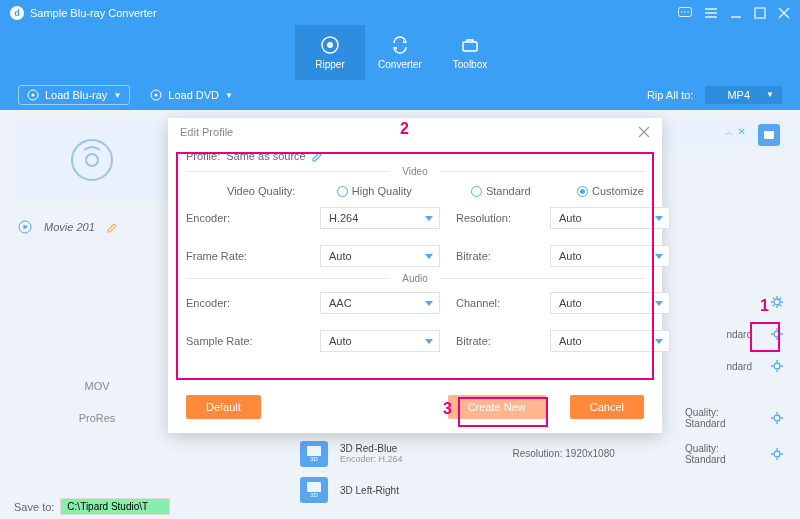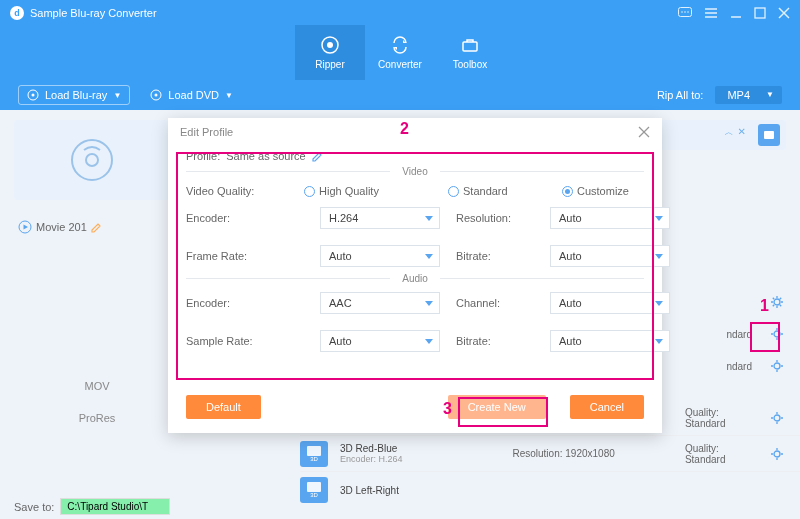--- a/index.html
+++ b/index.html
@@ -14,28 +14,28 @@
     
     
     .mode-tabs { height: 55px; background: #3b9ff5; display: flex; justify-content: center; align-items: center; }
     .mode-tab { width: 70px; height: 55px; display: flex; flex-direction: column; align-items: center; justify-content: center; gap: 4px; color: #fff; font-size: 10px; }
     .mode-tab.active { background: #2f8de0; }
     
     
     .loadbar { height: 30px; background: #3b9ff5; display: flex; align-items: center; padding: 0 18px; color: #fff; font-size: 11px; gap: 12px; }
     .load-btn { display: flex; align-items: center; gap: 6px; padding: 3px 8px; border: 1px solid rgba(255,255,255,0.5); border-radius: 3px; }
     .spacer { flex: 1; }
-    .ripall-select { background: #2f8de0; color: #fff; padding: 3px 32px 3px 12px; border-radius: 2px; position: relative; font-size: 11px;}
+    .ripall-select { background: #2f8de0; color: #fff; padding: 3px 32px 3px 22px; border-radius: 2px; position: relative; font-size: 11px;}
     .ripall-select:after { content:"▼"; font-size:8px; position:absolute; right:8px; top:4px;}
     
     
     .main { display: flex; height: 380px; }
     .left-col { width: 180px; padding: 10px 0 10px 14px; }
     .disc-card { width: 155px; height: 80px; background: #e9f2fc; border-radius: 4px; display:flex; align-items:center; justify-content:center; color:#9bc3ea; margin-bottom: 14px;}
-    .movie-row { display:flex; align-items:center; gap:4px; font-size:11px; color:#666; padding:6px 4px;}
+    .movie-row { display:flex; align-items:center; gap:12px; font-size:11px; color:#666; padding:6px 4px;font-style:italic;}
     .movie-row .play-icon{color:#5aa5ef;}
     .side-item { height:32px; font-size:11px; color:#888; display:flex; align-items:center; justify-content:center;}
     
     .right-col { flex:1; padding: 10px 14px 0 0; position:relative; }
     .rip-all-box{ height:30px; background:#e9f2fc; border-radius:3px; margin-bottom:10px; position:relative;}
     .rip-badge{ position:absolute; right:6px; top:4px; width:22px; height:22px; background:#5aa5ef; border-radius:3px; color:#fff; display:flex; align-items:center; justify-content:center; font-size:10px;}
     .toggles { position:absolute; right:40px; top:6px; display:flex; gap:4px; color:#6fb1ee;}
     
     .profile-row{ display:flex; align-items:center; height:36px; border-bottom:1px solid #eceef2; gap:12px; font-size:10px; color:#666;}
     .profile-thumb{width:28px; height:26px; background:#5aa5ef; border-radius:3px; color:#fff; display:flex; flex-direction:column; align-items:center; justify-content:center; font-size:6px; line-height:1;}
@@ -333,21 +333,21 @@
       <span>Profile:</span>
       <span>Same as source</span>
       <svg width="11" height="11">
           <path d="M1 10 L1 8 L7 2 L9 4 L3 10 Z" fill="none" stroke="#5aa5ef" stroke-width="1.2"></path>
         </svg>
     </div>
     <div class="section-head">
         <span>Video</span>
       </div>
 
-    <div style="display:flex; font-size:11px; color:#666; margin-bottom:10px;">
+    <div style="display:flex; font-size:11px; color:#666; margin-bottom:10px;margin-left:41px;">
       <div style="width:118px;">Video Quality:</div>
       <div class="radio-item" style="width:144px;text-align:right;">
           <span class="radio"></span>
           <span>High Quality</span>
         </div>
       <div class="radio-item" style="width:114px;">
           <span class="radio"></span>
           <span>Standard</span>
         </div>
       <div class="radio-item">

